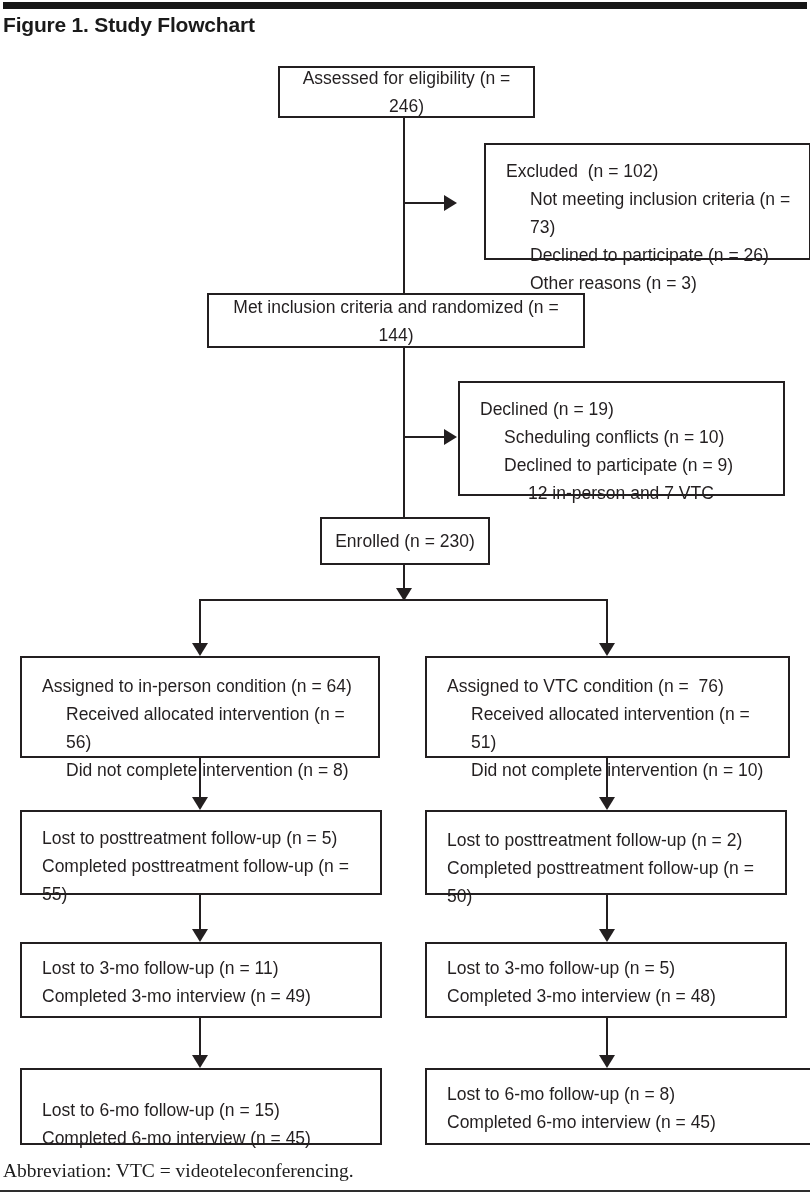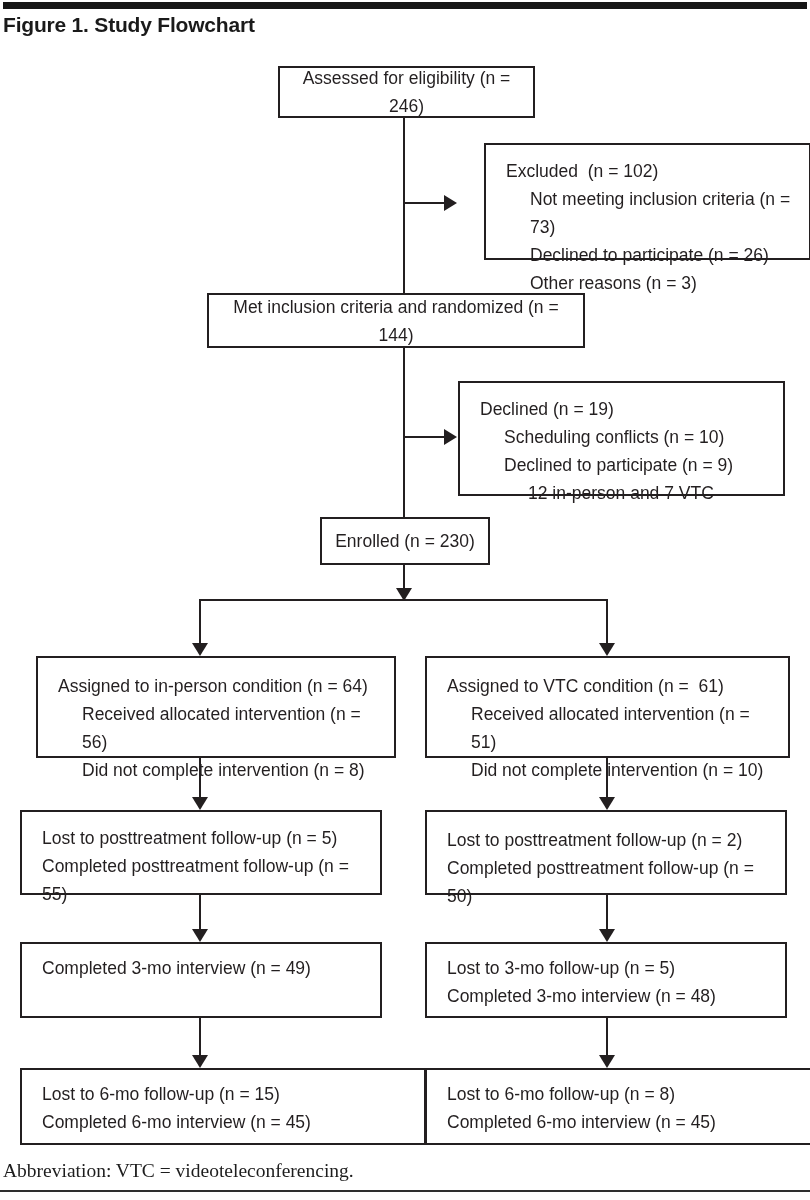--- a/index.html
+++ b/index.html
@@ -120,52 +120,53 @@
     <span class="line ind0">Declined (n = 19)</span>
     <span class="line ind1">Scheduling conflicts (n = 10)</span>
     <span class="line ind1">Declined to participate (n = 9)</span>
     <span class="line ind2">12 in-person and 7 VTC</span>
   </div>
 
   <div class="box center" style="left:320px;top:517px;width:170px;height:48px;">
     <span class="line">Enrolled (n = 230)</span>
   </div>
 
-  <div class="box" style="left:20px;top:656px;width:360px;height:102px;padding-top:14px;margin-left:16px;">
+  <div class="box" style="left:20px;top:656px;width:360px;height:102px;padding-top:14px;">
     <span class="line ind0">Assigned to in-person condition (n = 64)</span>
     <span class="line ind1">Received allocated intervention (n = 56)</span>
     <span class="line ind1">Did not complete intervention (n = 8)</span>
   </div>
 
   <div class="box" style="left:425px;top:656px;width:365px;height:102px;padding-top:14px;">
-    <span class="line ind0">Assigned to VTC condition (n =  61)</span>
+    <span class="line ind0">Assigned to VTC condition (n =  76)</span>
     <span class="line ind1">Received allocated intervention (n = 51)</span>
     <span class="line ind1">Did not complete intervention (n = 10)</span>
   </div>
 
   <div class="box" style="left:20px;top:810px;width:362px;height:85px;">
     <span class="line ind0">Lost to posttreatment follow-up (n = 5)</span>
     <span class="line ind0">Completed posttreatment follow-up (n = 55)</span>
   </div>
 
   <div class="box" style="left:425px;top:810px;width:362px;height:85px;padding-top:14px;">
     <span class="line ind0">Lost to posttreatment follow-up (n = 2)</span>
     <span class="line ind0">Completed posttreatment follow-up (n = 50)</span>
   </div>
 
   <div class="box" style="left:20px;top:942px;width:362px;height:76px;padding-top:10px;">
+    <span class="line ind0">Lost to 3-mo follow-up (n = 11)</span>
     <span class="line ind0">Completed 3-mo interview (n = 49)</span>
   </div>
 
   <div class="box" style="left:425px;top:942px;width:362px;height:76px;padding-top:10px;">
     <span class="line ind0">Lost to 3-mo follow-up (n = 5)</span>
     <span class="line ind0">Completed 3-mo interview (n = 48)</span>
   </div>
 
-  <div class="box" style="left:20px;top:1068px;width:406px;height:77px;padding-top:10px;">
+  <div class="box" style="left:20px;top:1068px;width:362px;height:77px;padding-top:26px;">
     <span class="line ind0">Lost to 6-mo follow-up (n = 15)</span>
     <span class="line ind0">Completed 6-mo interview (n = 45)</span>
   </div>
 
   <div class="box" style="left:425px;top:1068px;width:428px;height:77px;padding-top:10px;">
     <span class="line ind0">Lost to 6-mo follow-up (n = 8)</span>
     <span class="line ind0">Completed 6-mo interview (n = 45)</span>
   </div>
 
   <div class="footer">Abbreviation: VTC = videoteleconferencing.</div>

